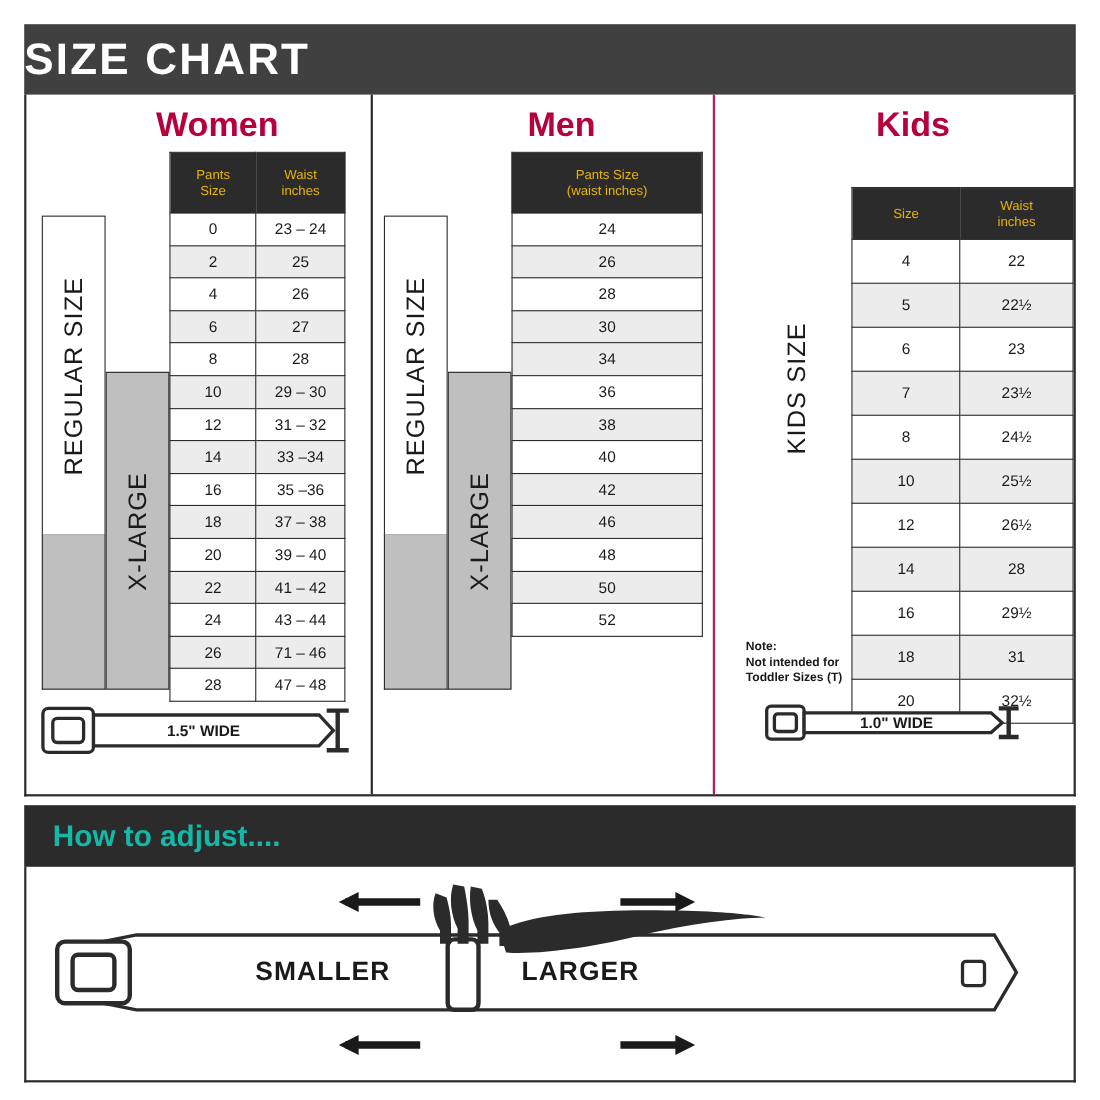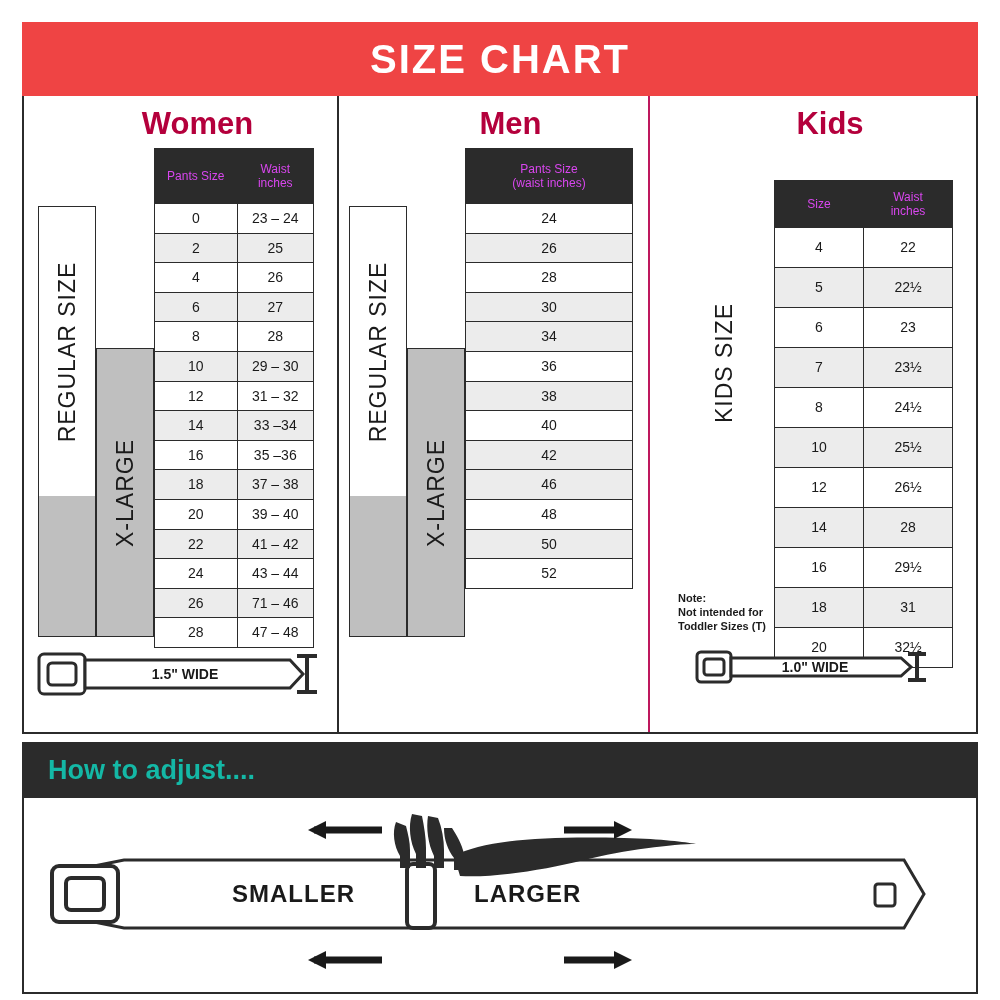--- a/index.html
+++ b/index.html
@@ -18,26 +18,25 @@
     position: relative;
     width: 1000px;
     height: 1000px;
     background: #ffffff;
     box-sizing: border-box;
     padding: 22px 22px 22px 22px;
   }
 
   
   .title-bar {
-    background: #ef4444;
+    background: #404040;
     color: #ffffff;
-    height: 74px;
+    height: 64px;
     display: flex;
     align-items: center;
-    justify-content: center;
     letter-spacing: 1px;
   }
   .title-bar .title {
     font-size: 40px;
     font-weight: bold;
     letter-spacing: 2px;
   }
 
   
   .panel {
@@ -77,26 +76,26 @@
   .sizetable td, .sizetable th {
     border: 1px solid #2b2b2b;
     text-align: center;
     font-weight: normal;
     padding: 0;
     height: 28.6px;
     line-height: 28.6px;
   }
   .hdr td {
     background: #2b2b2b;
-    color: #d946ef;
+    color: #eab308;
     font-size: 12px;
     line-height: 14px;
     height: 54px;
     border: 1px solid #2b2b2b;
-    padding: 0 3px;
+    padding: 0 19px;
   }
   .alt td { background: #ececec; }
   .rowtxt { font-size: 14px; }
   .vlabel {
     position: absolute;
     left: 50%;
     top: 50%;
     transform: translate(-50%,-50%) rotate(-90deg);
     white-space: nowrap;
     font-size: 24px;

